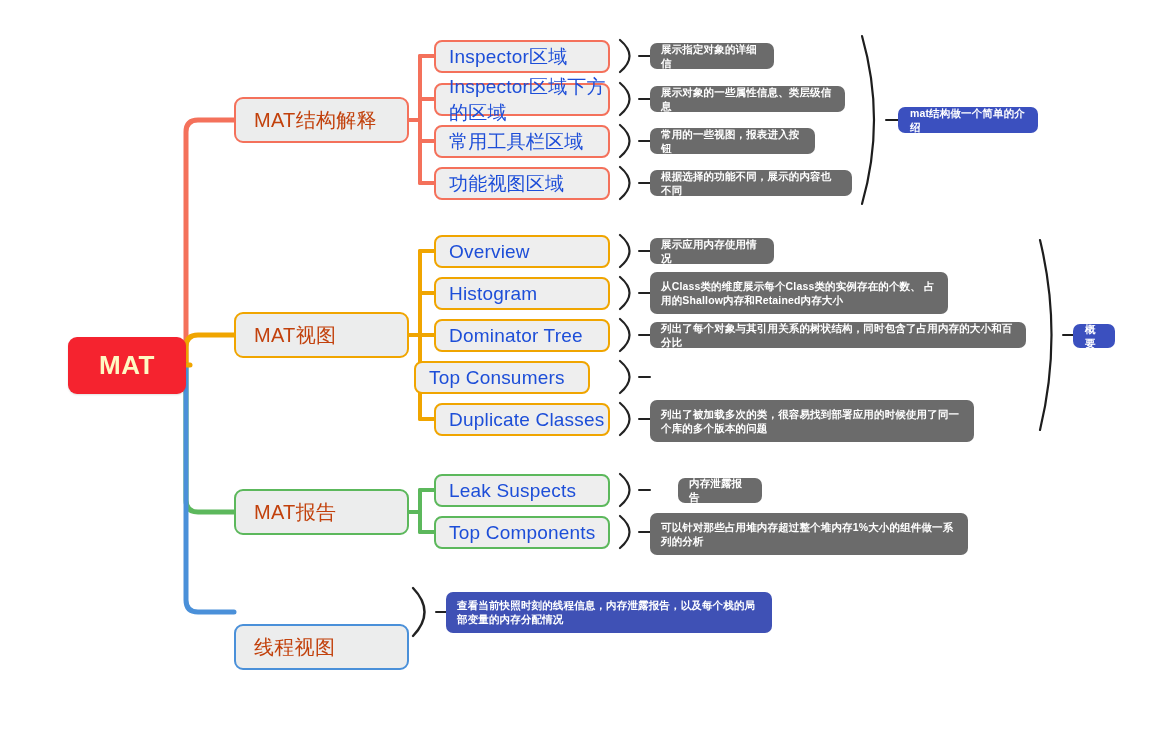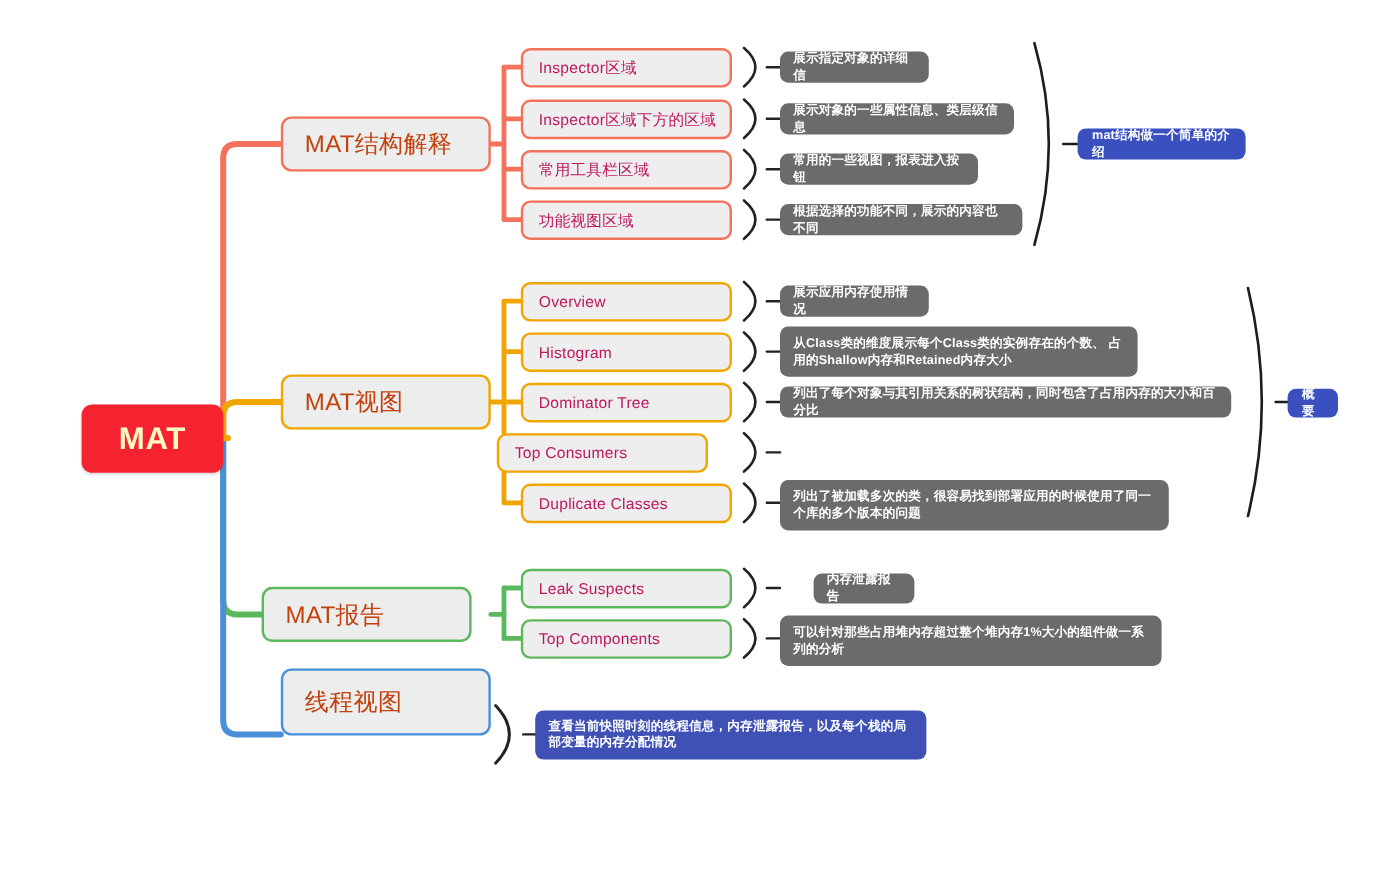--- a/index.html
+++ b/index.html
@@ -63,22 +63,22 @@
   }
 
   
   .leaf-node {
     background: #eeeeee;
     border-radius: 8px;
     border: 2px solid #cccccc;
     padding-left: 13px;
   }
   .leaf-node .label {
-    color: #be185d;
-    font-size: 13px;
+    color: #1d4ed8;
+    font-size: 19px;
     letter-spacing: .2px;
   }
 
   
   .note {
     position: absolute;
     box-sizing: border-box;
     background: #6b6b6b;
     color: #ffffff;
     border-radius: 7px;
@@ -248,39 +248,39 @@
     <span class="label">Duplicate Classes</span>
   </div>
   <div class="note" style="left:650px; top:400px; width:324px; height:42px;">
     <span class="txt">列出了被加载多次的类，很容易找到部署应用的时候使用了同一个库的多个版本的问题</span>
   </div>
 
   <div class="note badge" style="left:1073px; top:324px; width:42px; height:24px;">
     <span class="txt">概要</span>
   </div>
 
-  <div class="node branch-node" style="left:218px; top:489px; width:175px; height:46px; border-color:#5cb85c;">
+  <div class="node branch-node" style="left:234px; top:489px; width:175px; height:46px; border-color:#5cb85c;">
     <span class="label">MAT报告</span>
   </div>
 
   <div class="node leaf-node" style="left:434px; top:474px; width:176px; height:33px; border-color:#5cb85c;">
     <span class="label">Leak Suspects</span>
   </div>
   <div class="note" style="left:650px; top:478px; width:84px; height:25px;margin-left:28px;">
     <span class="txt">内存泄露报告</span>
   </div>
 
   <div class="node leaf-node" style="left:434px; top:516px; width:176px; height:33px; border-color:#5cb85c;">
     <span class="label">Top Components</span>
   </div>
   <div class="note" style="left:650px; top:513px; width:318px; height:42px;">
     <span class="txt">可以针对那些占用堆内存超过整个堆内存1%大小的组件做一系列的分析</span>
   </div>
 
-  <div class="node branch-node" style="left:234px; top:557px; width:175px; height:56px; border-color:#4a90d9;">
+  <div class="node branch-node" style="left:234px; top:624px; width:175px; height:46px; border-color:#4a90d9;">
     <span class="label">线程视图</span>
   </div>
 
   <div class="note blue" style="left:446px; top:592px; width:326px; height:41px;">
     <span class="txt">查看当前快照时刻的线程信息，内存泄露报告，以及每个栈的局部变量的内存分配情况</span>
   </div>
 
 </div>
 
 </body></html>

